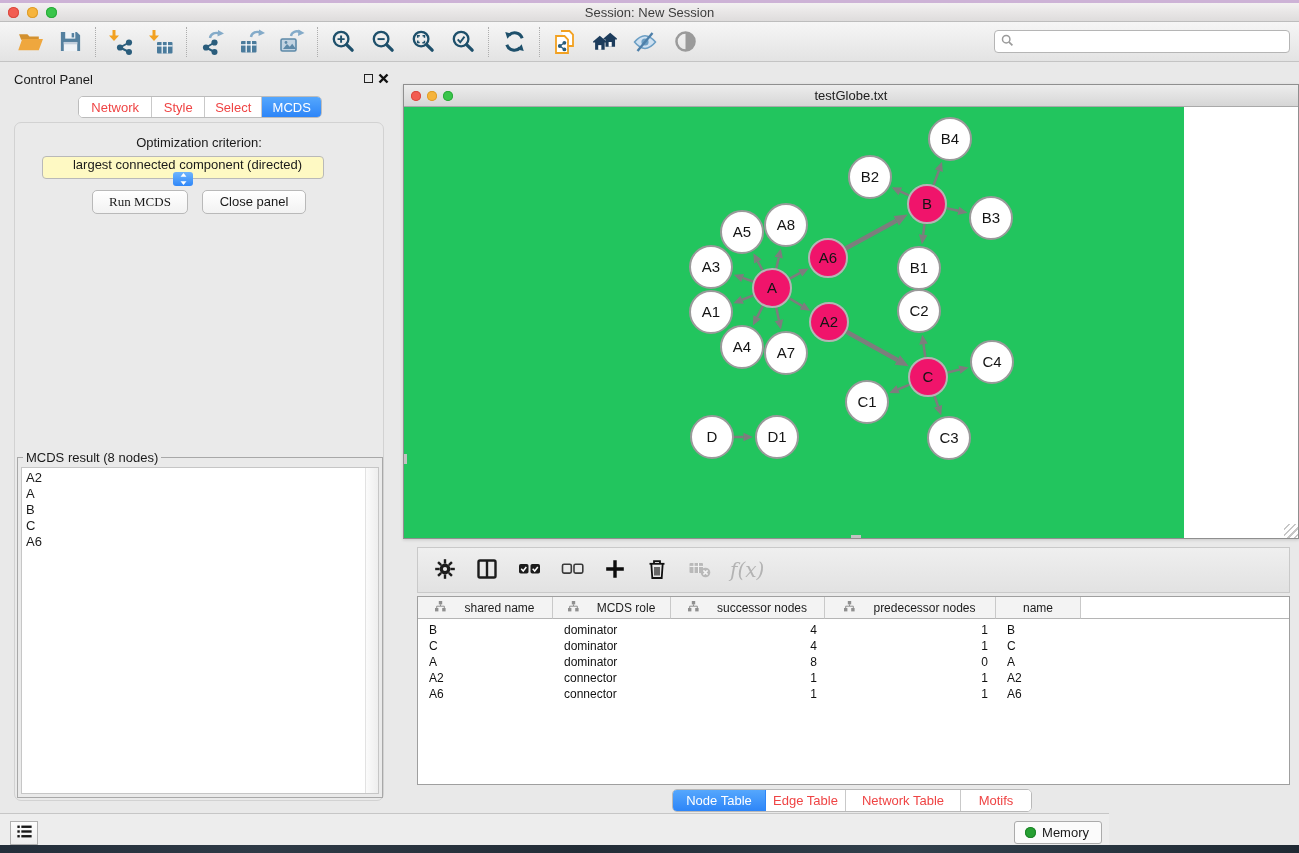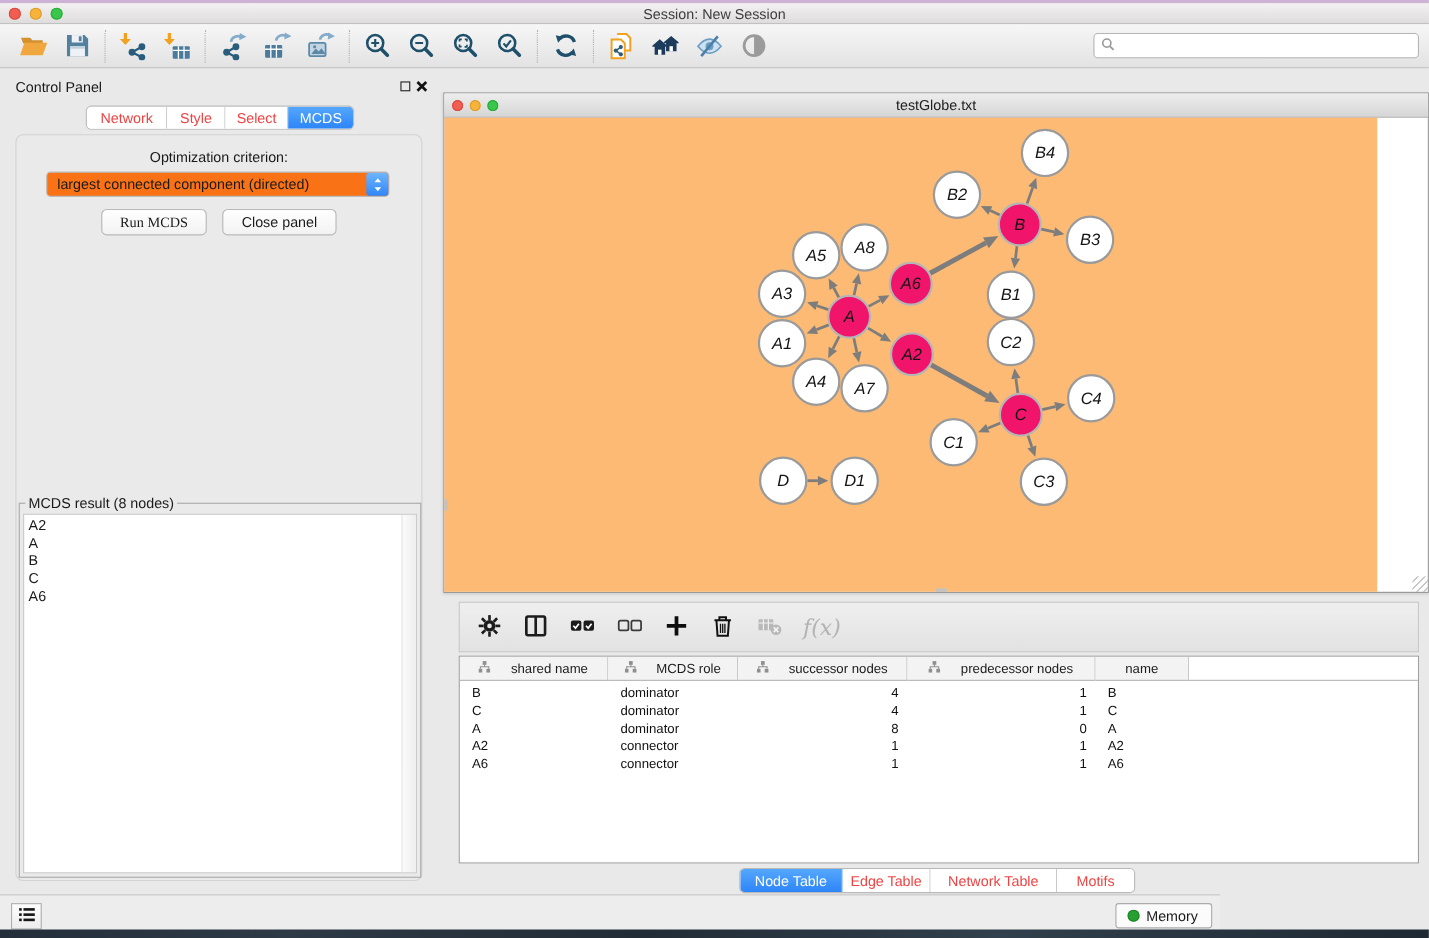--- a/index.html
+++ b/index.html
@@ -47,22 +47,22 @@
   #cp-close { position:absolute; right:3px; top:7px; }
   #cp-tabs { position:absolute; left:72px; top:30px; width:244px; height:22px; display:flex;
     border:1px solid #bcbcbc; border-radius:5px; overflow:hidden; background:#fff; }
   .seg { display:flex; align-items:center; justify-content:center; font-size:13px; color:#ef4444;
     border-right:1px solid #c9c9c9; background:#fff; height:100%; cursor:default; }
   .seg:last-child { border-right:none; }
   .seg.selected { background:linear-gradient(#55a7fd,#2d85f8); color:#fff; border-right-color:#2d85f8; }
   #cp-content { position:absolute; left:8px; top:56px; width:370px; height:679px;
     background:#eaeaea; border:1px solid #d2d2d2; border-radius:7px; }
   #opt-label { position:absolute; left:0; right:0; top:12px; text-align:center; }
-  #criterion-select { position:absolute; left:27px; top:33px; width:312px; height:23px; background:#f97316;
-    border:1px solid #b9b9b9; border-radius:4px; display:flex; align-items:center; }
+  #criterion-select { position:absolute; left:27px; top:33px; width:282px; height:23px; background:#fef9c3;
+    border:1px solid #b9b9b9; border-radius:4px; display:flex; align-items:center;flex-direction:column; }
   #criterion-select .val { margin-left:9px; flex:1; white-space:nowrap; }
   .stepper { width:20px; height:21px; margin-right:0px; border-radius:3px;
     background:linear-gradient(#6fb5fd,#2f87f8); display:flex; align-items:center; justify-content:center; }
   .cp-btn { position:absolute; top:67px; height:24px; background:linear-gradient(#ffffff,#f2f2f2);
     border:1px solid #b9b9b9; border-radius:5px; font-size:13px; text-align:center; line-height:22px; cursor:default; }
   #run-btn { left:77px; width:96px;font-family:Liberation Serif, serif; }
   #closep-btn { left:187px; width:104px; }
   #result-group { position:absolute; left:2px; top:334px; width:366px; height:341px;
     border:1px solid #a8a8a8; }
   #result-title { position:absolute; left:5px; top:-8px; background:#eaeaea; padding:0 3px; font-size:13px; }
@@ -73,21 +73,21 @@
     background:linear-gradient(90deg,#fbfbfb,#eeeeee); border-left:1px solid #e2e2e2; }
 
   
   #net-window { left:403px; top:64px; width:896px; height:455px; border:1px solid #8f8f8f; background:#fff;
     box-shadow:0 1px 3px rgba(0,0,0,.15);margin-top:20px; }
   #net-titlebar { height:22px; background:linear-gradient(#ededed,#d6d6d6); border-bottom:1px solid #a9a9a9;
     display:flex; align-items:center; position:relative; }
   #net-titlebar .lights { margin-left:7px; gap:6px; }
   #net-titlebar .light { width:10px; height:10px; }
   #net-title { position:absolute; left:0; right:0; text-align:center; color:#202020; }
-  #canvas { position:absolute; left:0; top:22px; width:848px; height:431px; background:#fdba74;font-style:italic; }
+  #canvas { position:absolute; left:0; top:22px; width:780px; height:431px; background:#22c55e; }
   #grip { position:absolute; right:0; bottom:0; width:14px; height:14px;
     background:repeating-linear-gradient(135deg,transparent 0 3px,#b8b8b8 3px 4.5px); opacity:.8; }
   .notch-left { position:absolute; left:0; top:369px; width:3px; height:10px; background:#c2c2c2; }
   .notch-bottom { position:absolute; left:447px; bottom:0; width:10px; height:3px; background:#c2c2c2; }
 
   
   #table-panel { left:403px; top:519px; width:896px; height:294px; }
   #tp-title { margin-left:14px; }
   #tp-float { position:absolute; right:29px; top:8px; }
   #tp-close { position:absolute; right:12px; top:7px; }

